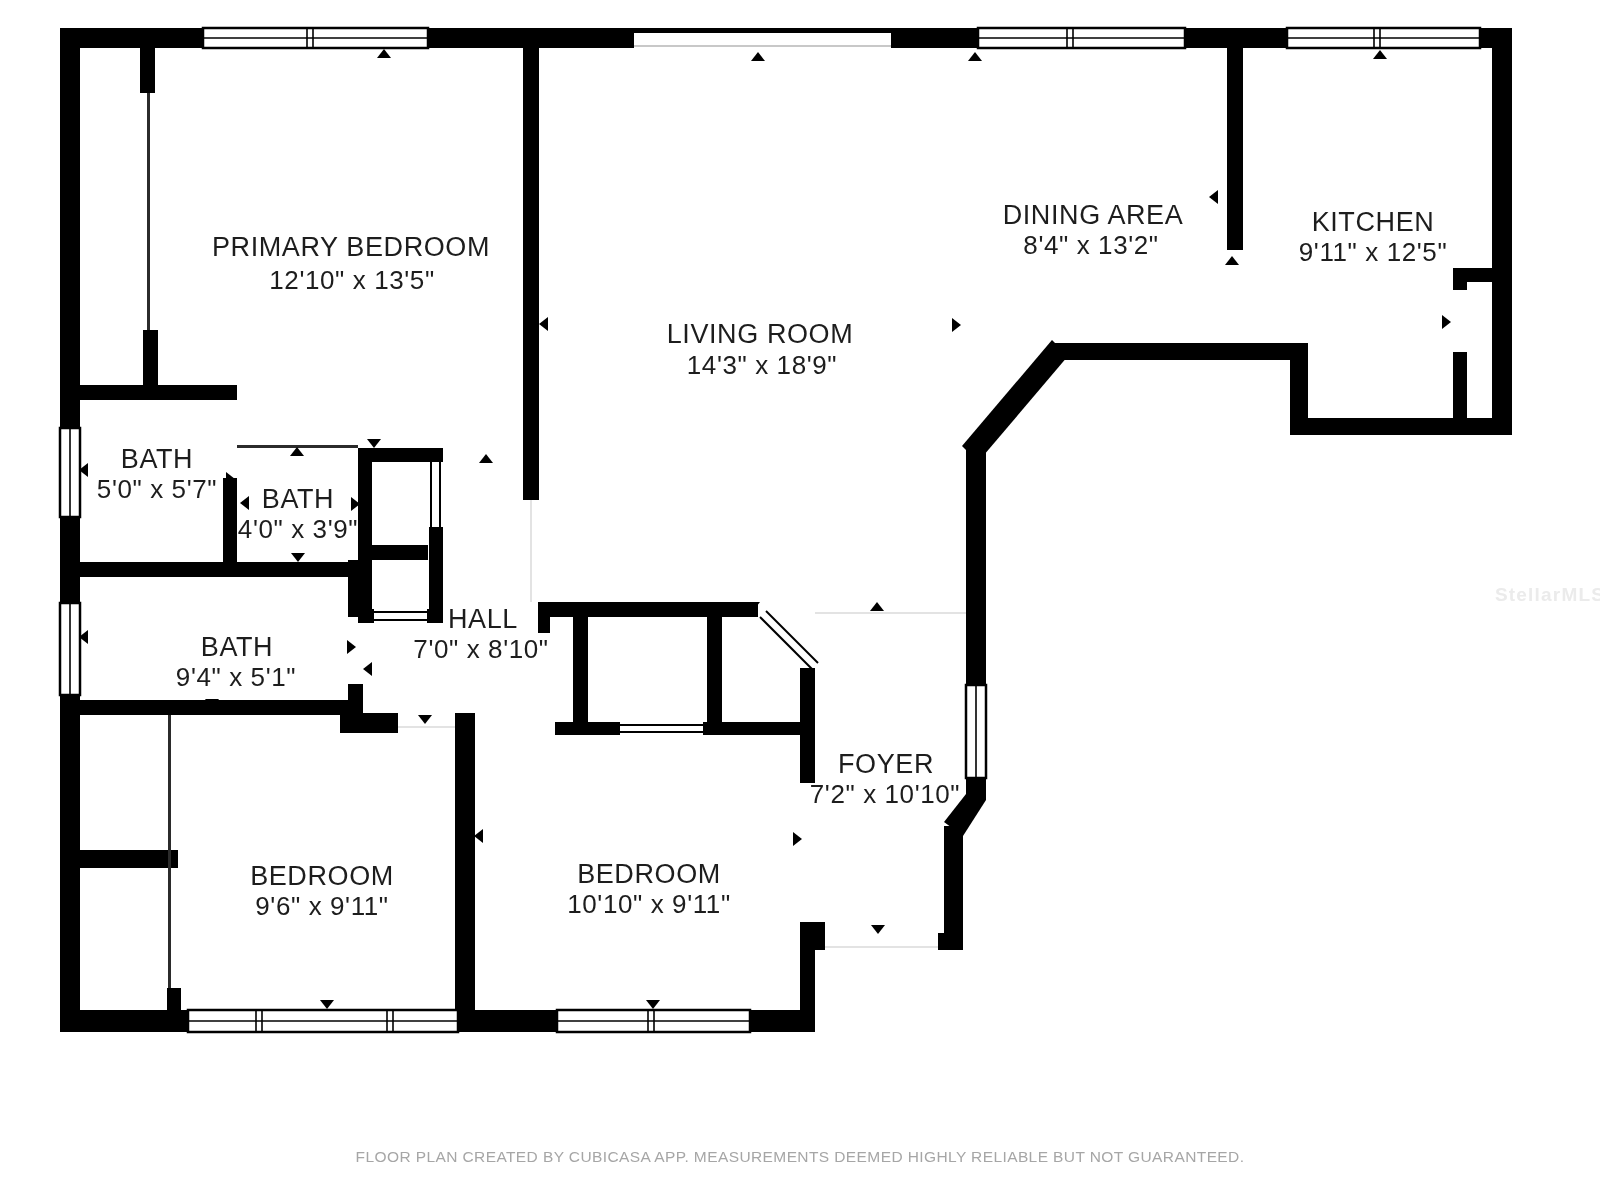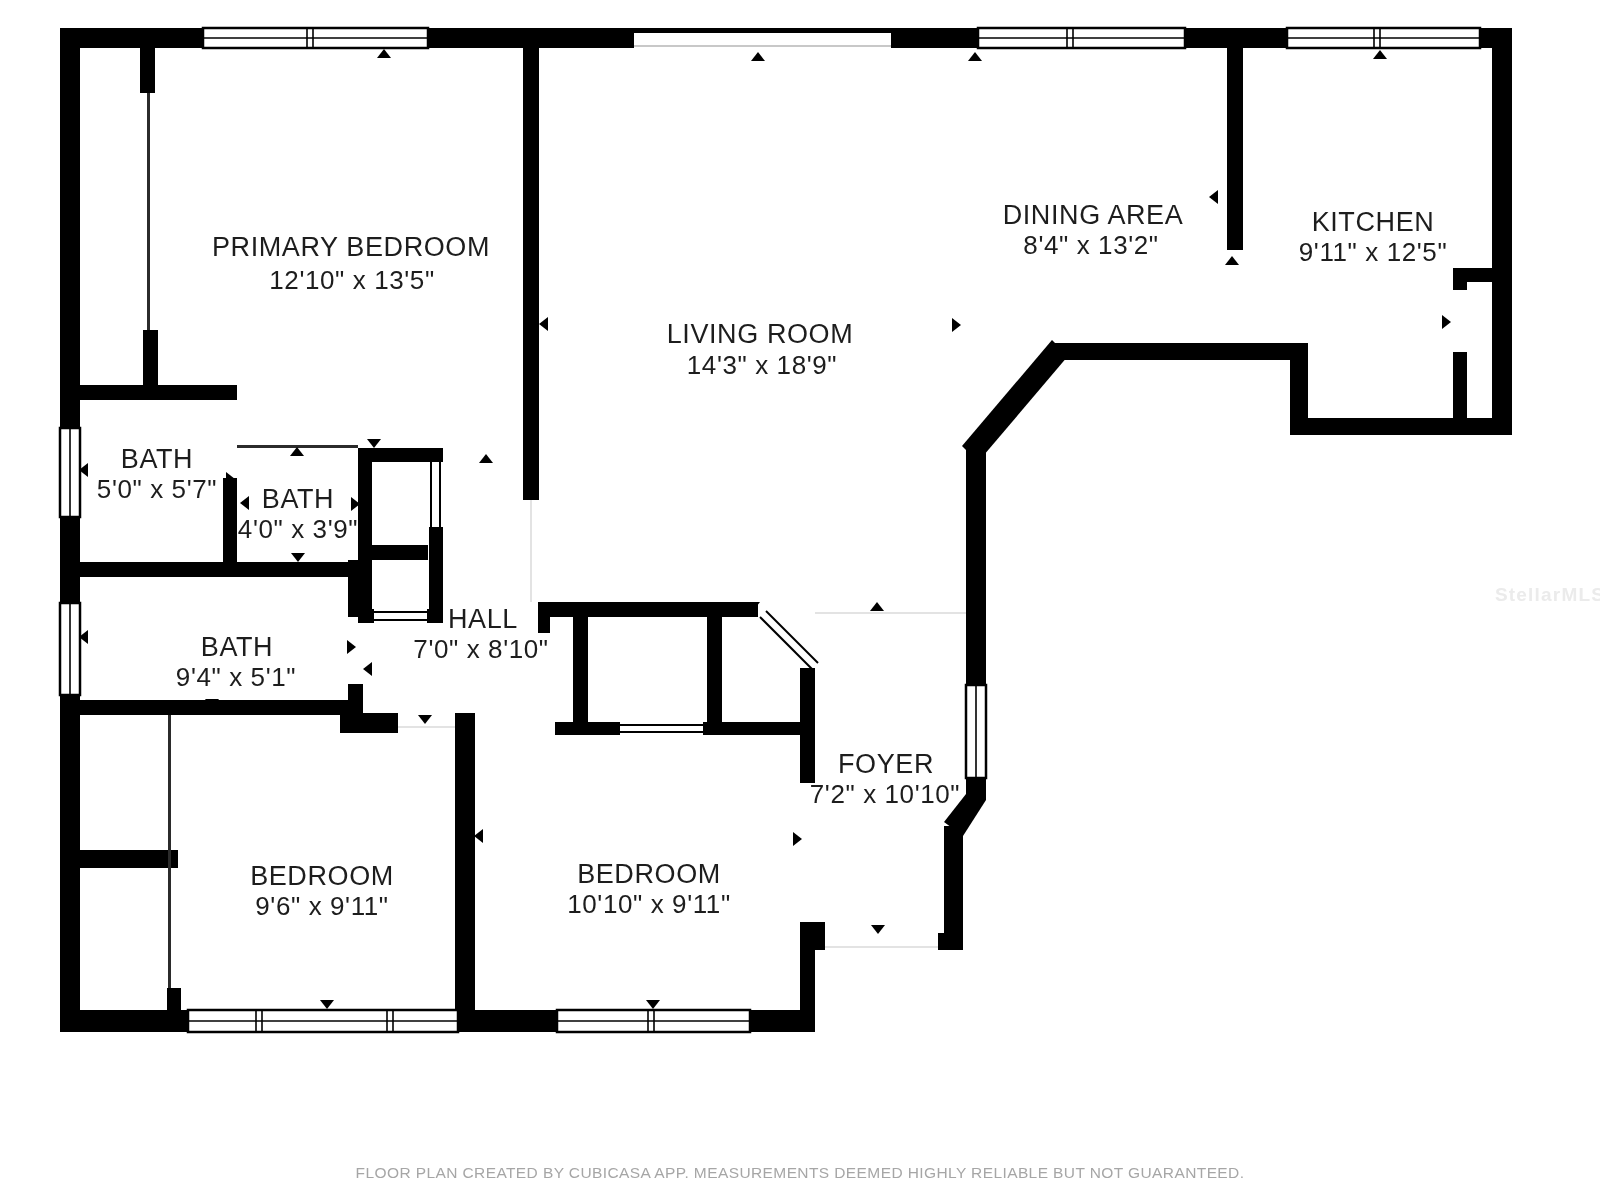--- a/index.html
+++ b/index.html
@@ -10,21 +10,21 @@
   .win{fill:#ffffff;stroke:#000000;stroke-width:2.5;}
   .winline{stroke:#000000;stroke-width:1.6;}
   .mull{stroke:#000000;stroke-width:1.6;}
   .marker{fill:#000000;}
   .thinline{fill:#2b2b2b;}
   .faint{fill:#e3e3e3;}
   .roomname{font-size:27px;fill:#1d1d1d;letter-spacing:.6px;text-anchor:middle;}
   .roomdims{font-size:26px;fill:#1d1d1d;letter-spacing:.6px;text-anchor:middle;}
   .watermark{font-size:19px;font-weight:600;fill:#ebebeb;letter-spacing:1.2px;text-anchor:middle;}
   #footer{position:absolute;left:0;top:1148px;width:1600px;text-align:center;
-          font-size:15.5px;letter-spacing:.4px;color:#a6a6a6;margin-top:16px;}
+          font-size:15.5px;letter-spacing:.4px;color:#a6a6a6;}
   .doorleaf{stroke:#000000;stroke-width:2;}
   .closetdoor{stroke:#000000;stroke-width:2;}
 </style>
 </head>
 <body>
 
 <div id="canvas">
 <svg width="1600" height="1200" viewBox="0 0 1600 1200">
 
   <g>

